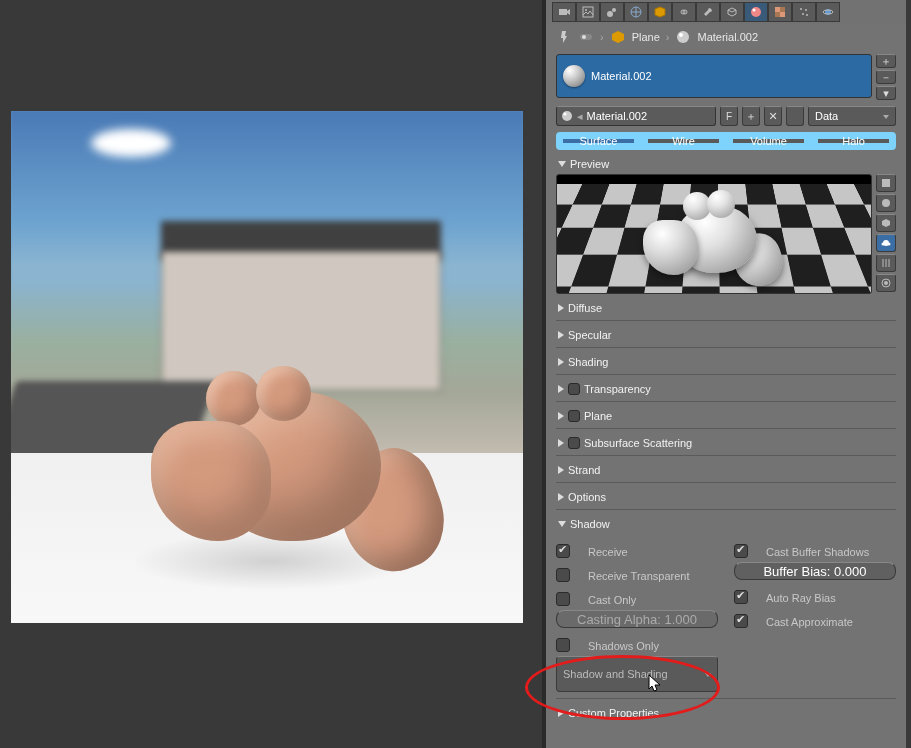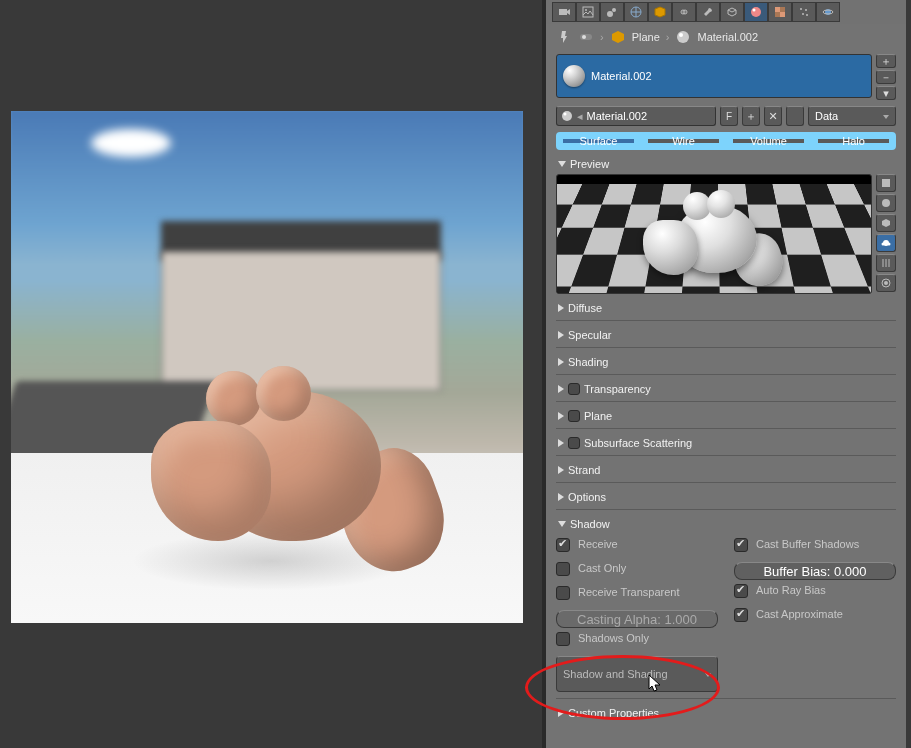--- a/index.html
+++ b/index.html
@@ -66,21 +66,21 @@
   .pv-face { position:absolute; left:6px; top:30px; width:55px; height:55px; border-radius:45% 55% 55% 70%; background:radial-gradient(circle at 35% 25%,#fff 0%,#dcdcdc 35%,#9e9e9e 85%); box-shadow:0 3px 6px rgba(0,0,0,0.4); }
   .pv-eye1 { position:absolute; left:46px; top:2px; width:28px; height:28px; border-radius:50%; background:radial-gradient(circle at 35% 25%,#fff 0%,#e4e4e4 35%,#a6a6a6 85%); }
   .pv-eye2 { position:absolute; left:70px; top:0; width:28px; height:28px; border-radius:50%; background:radial-gradient(circle at 35% 25%,#fff 0%,#e4e4e4 35%,#a6a6a6 85%); }
   .pv-side { width:20px; display:flex; flex-direction:column; gap:2px; }
   .pv-btn { width:20px; height:18px; background:#5a5a5a; border:1px solid #3a3a3a; border-top-color:#888; border-radius:3px; display:flex; align-items:center; justify-content:center; }
   .pv-btn.active { background:#3a6ea5; }
 
   .shadow-body { padding:4px 0; }
   .row { display:flex; gap:16px; }
   .col { flex:1; display:flex; flex-direction:column; gap:4px; }
-  .chk-line { display:flex; align-items:flex-start; gap:8px; height:20px; }
+  .chk-line { display:flex; align-items:flex-end; gap:18px; height:20px; }
   .chk { width:14px; height:14px; background:#4a4a4a; border:1px solid #2a2a2a; border-radius:3px; position:relative; flex-shrink:0; }
   .chk.on::after { content:"✔"; position:absolute; left:1px; top:-2px; color:#ddd; font-size:11px; }
   .num-field { height:18px; background:#606060; border:1px solid #3a3a3a; border-top-color:#888; border-radius:8px; display:flex; align-items:center; justify-content:center; color:#fff; font-size:13px; position:relative; }
   .num-field.dim { color:#aaa; background:#6a6a6a; }
   .sel-field { height:36px; background:#5a5a5a; border:1px solid #3a3a3a; border-top-color:#888; border-radius:4px; display:flex; align-items:center; padding:0 6px; color:#bbb; font-size:10px; justify-content:space-between; }
   .sel-caret { width:0; height:0; border-left:3px solid transparent; border-right:3px solid transparent; border-top:4px solid #aaa; margin-top:1px; }
 
   .circle-mark { position:absolute; border:3px solid #e31b1b; border-radius:50%; pointer-events:none; }
   .cursor { position:absolute; width:14px; height:20px; pointer-events:none; }
 
@@ -381,25 +381,25 @@
       </div>
       <div class="shadow-body">
         <div class="row">
           <div class="col">
             <div class="chk-line">
                 <span class="chk on"></span>
                 <span>Receive</span>
               </div>
             <div class="chk-line">
                 <span class="chk"></span>
+                <span>Receive Transparent</span>
+              </div>
+            <div class="chk-line">
+                <span class="chk"></span>
                 <span>Cast Only</span>
-              </div>
-            <div class="chk-line">
-                <span class="chk"></span>
-                <span>Receive Transparent</span>
               </div>
             <div class="num-field dim">Casting Alpha: 1.000</div>
             <div class="chk-line">
                 <span class="chk"></span>
                 <span>Shadows Only</span>
               </div>
             <div class="sel-field">
                 <span>Shadow and Shading</span>
                 <span class="sel-caret"></span>
               </div>

